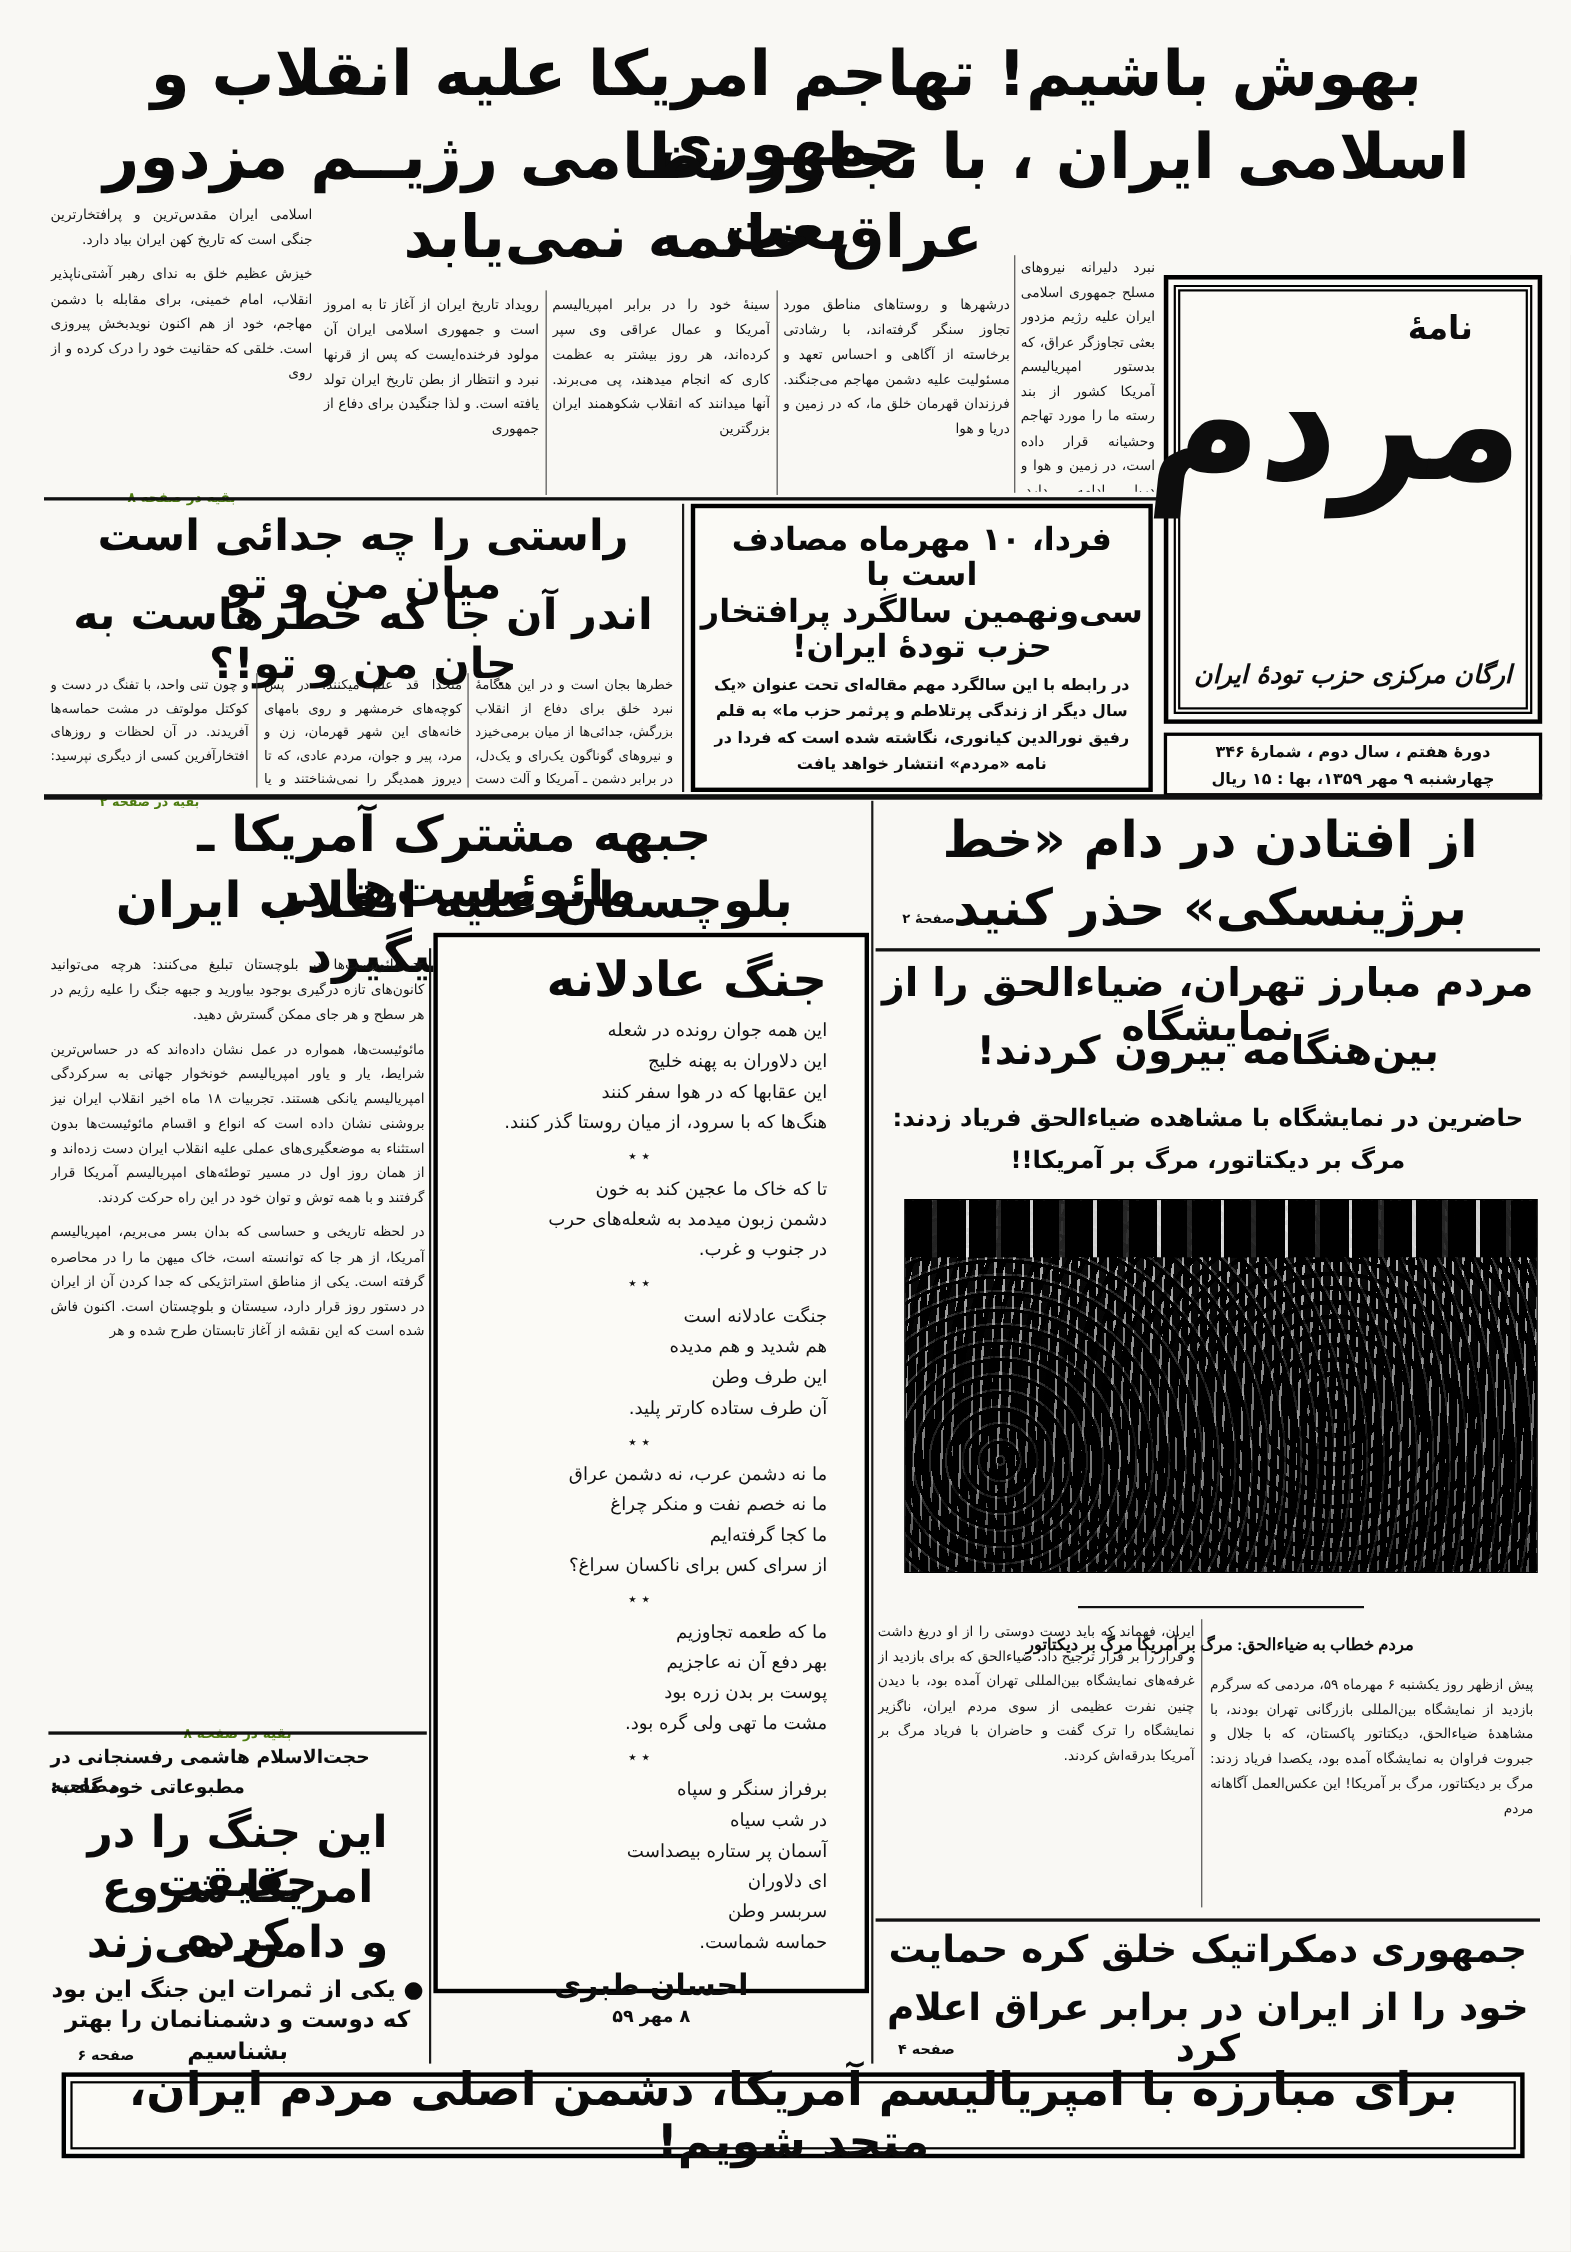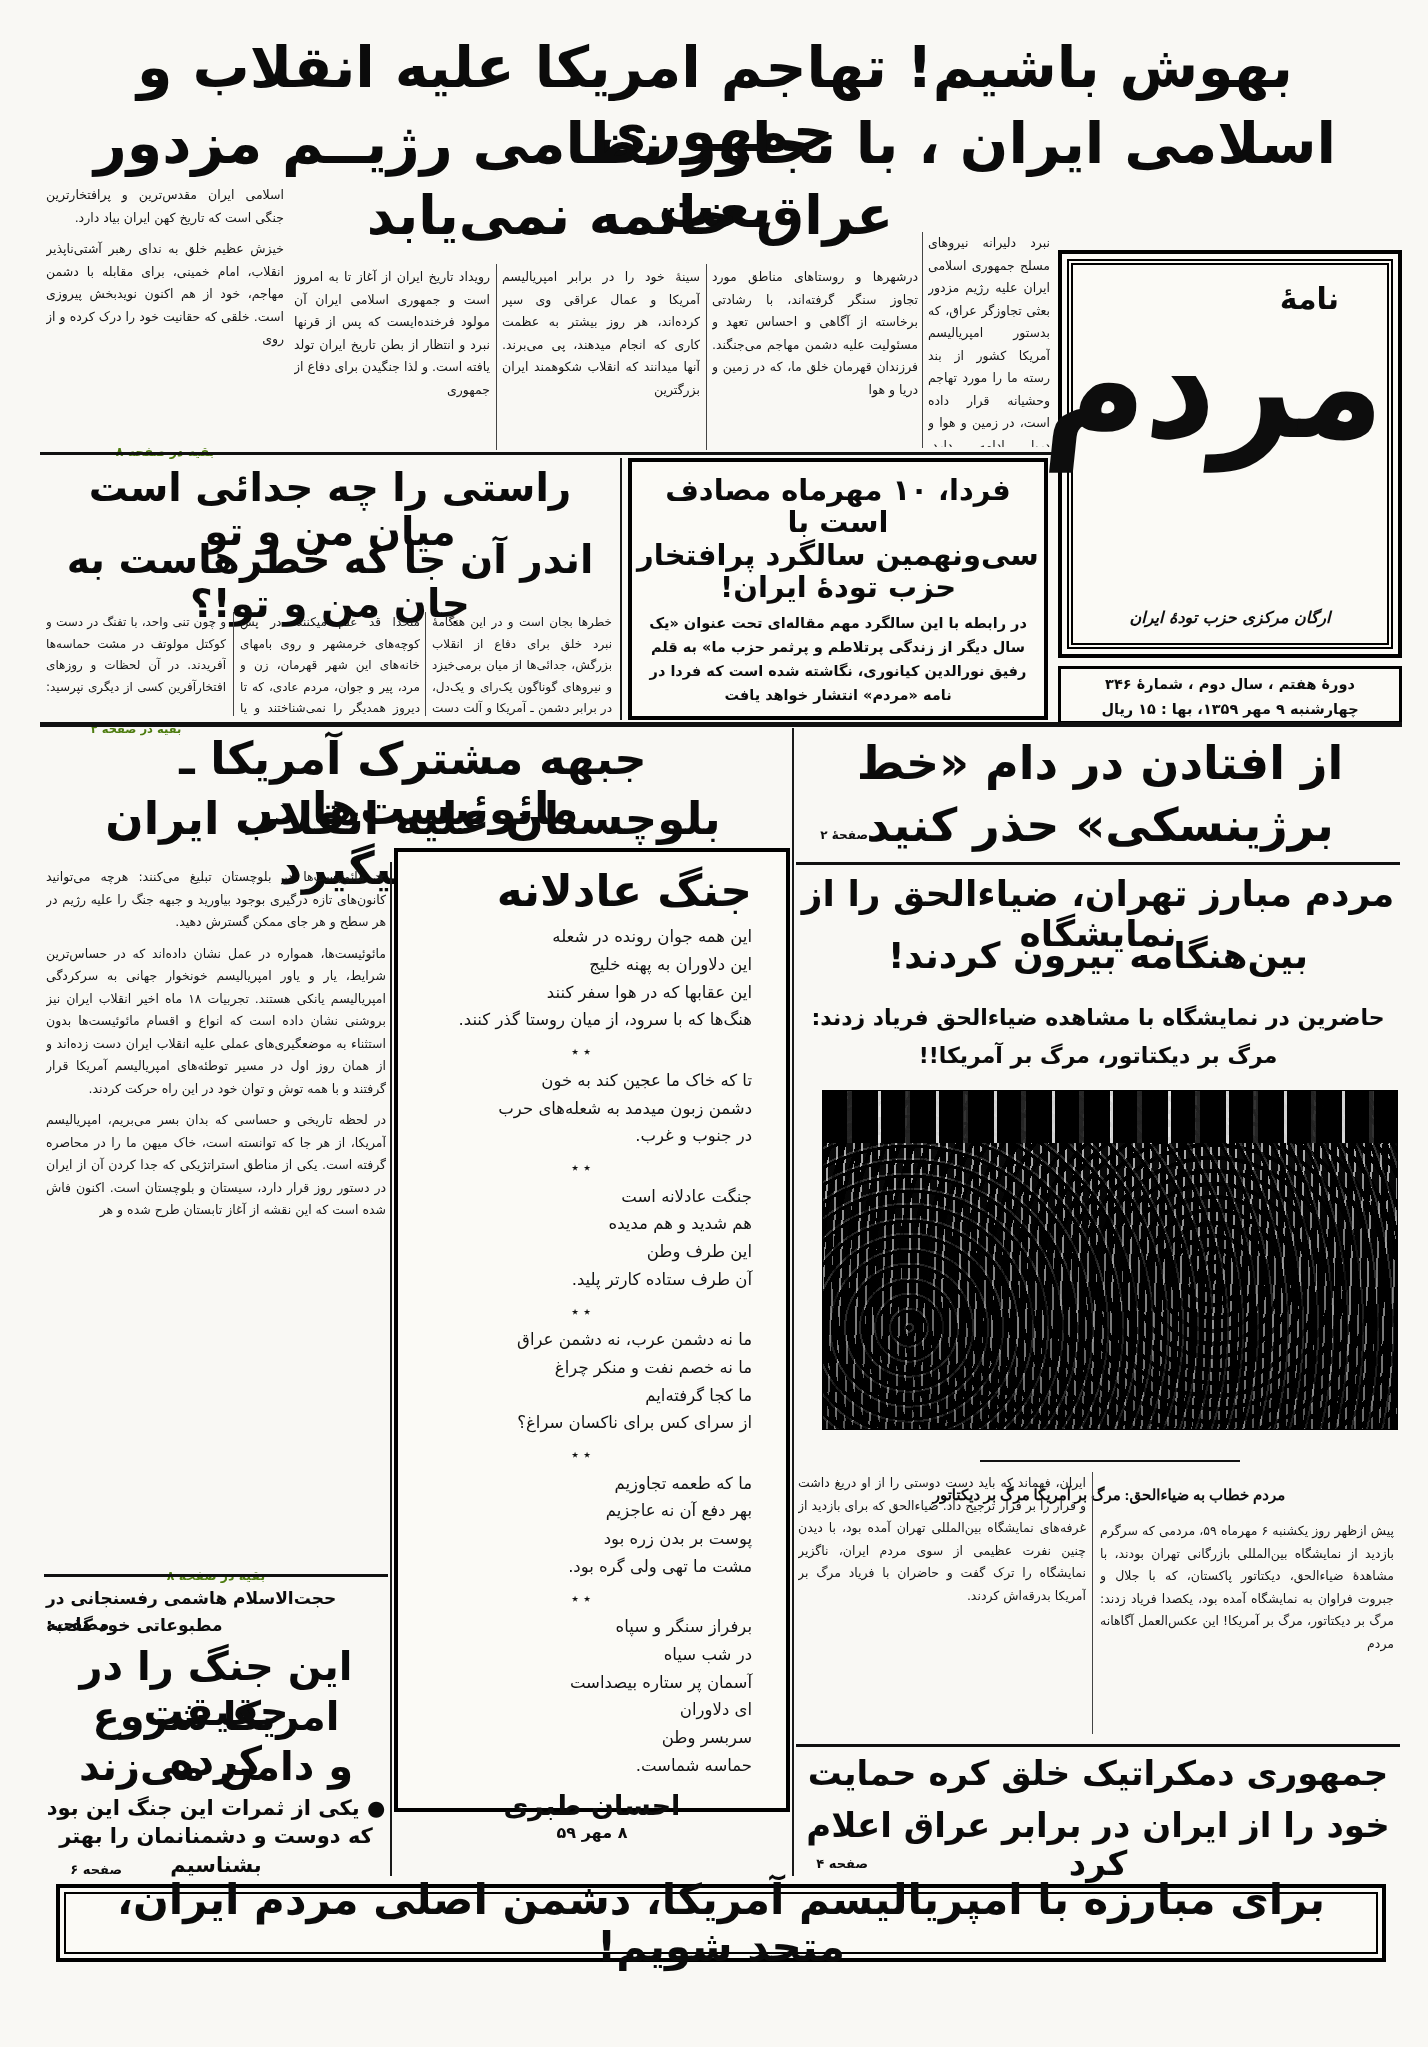--- a/index.html
+++ b/index.html
@@ -17,21 +17,21 @@
   .vr.thin{width:1px;background:#444;}
   .hr{position:absolute;height:3px;background:#111;}
   .hr.thick{height:5px;}
   .box{position:absolute;border:4px solid #000;background:#fbfaf6;box-sizing:border-box;}
   .dbl{box-shadow:inset 0 0 0 5px #fbfaf6, inset 0 0 0 7px #000;}
   .masthead-inner{position:absolute;inset:9px;border:2px solid #000;}
   .m-nameh{position:absolute;top:16px;right:48px;font-size:30px;font-weight:bold;}
   .m-title{position:absolute;top:42px;left:0;width:100%;text-align:center;
            font-size:136px;font-weight:bold;transform:skewX(-6deg) scaleY(1.08);}
   .m-organ{position:absolute;bottom:16px;left:0;width:100%;text-align:center;
-           font-size:16px;font-weight:bold;font-style:italic;}
+           font-size:23px;font-weight:bold;font-style:italic;}
   .issue-box{position:absolute;border:3px solid #000;box-sizing:border-box;
              text-align:center;font-weight:bold;font-size:14.5px;line-height:1.75;padding-top:3px;background:#fbfaf6;}
   .poem-lines{font-size:16.5px;line-height:1.62;text-align:right;padding:0 34px 0 12px;color:#121212;}
   .poem-lines div{margin:1px 0;}
   .poem-lines .sep{text-align:center;letter-spacing:20px;font-size:14px;padding:5px 0 4px 0;}
   .photo{position:absolute;border:1px solid #000;
     background:
       repeating-radial-gradient(circle at 15% 70%, rgba(0,0,0,.9) 0 3px, rgba(220,220,220,.18) 3px 5px, transparent 5px 15px),
       repeating-radial-gradient(circle at 68% 55%, rgba(0,0,0,.85) 0 4px, transparent 4px 13px),
       repeating-linear-gradient(92deg, rgba(0,0,0,.82) 0 6px, rgba(160,160,160,.4) 6px 8px, rgba(15,15,15,.85) 8px 15px, rgba(130,130,130,.35) 15px 17px),

